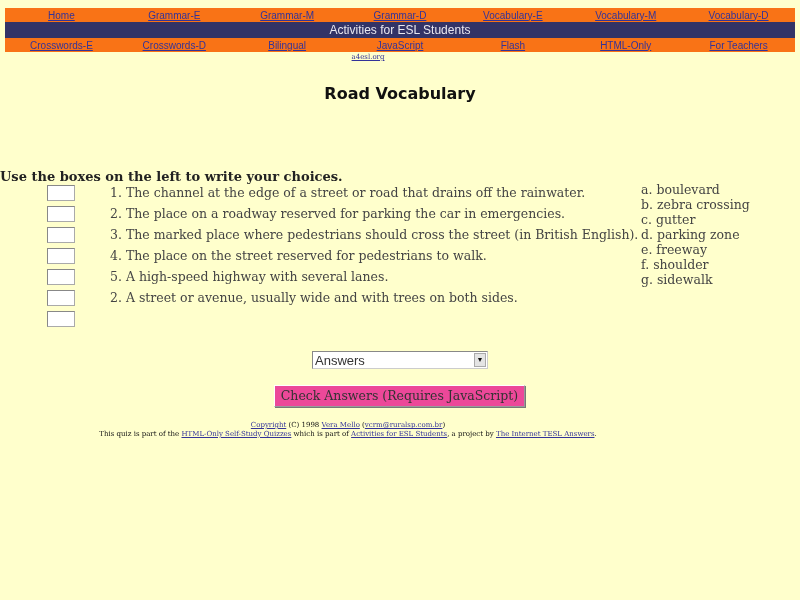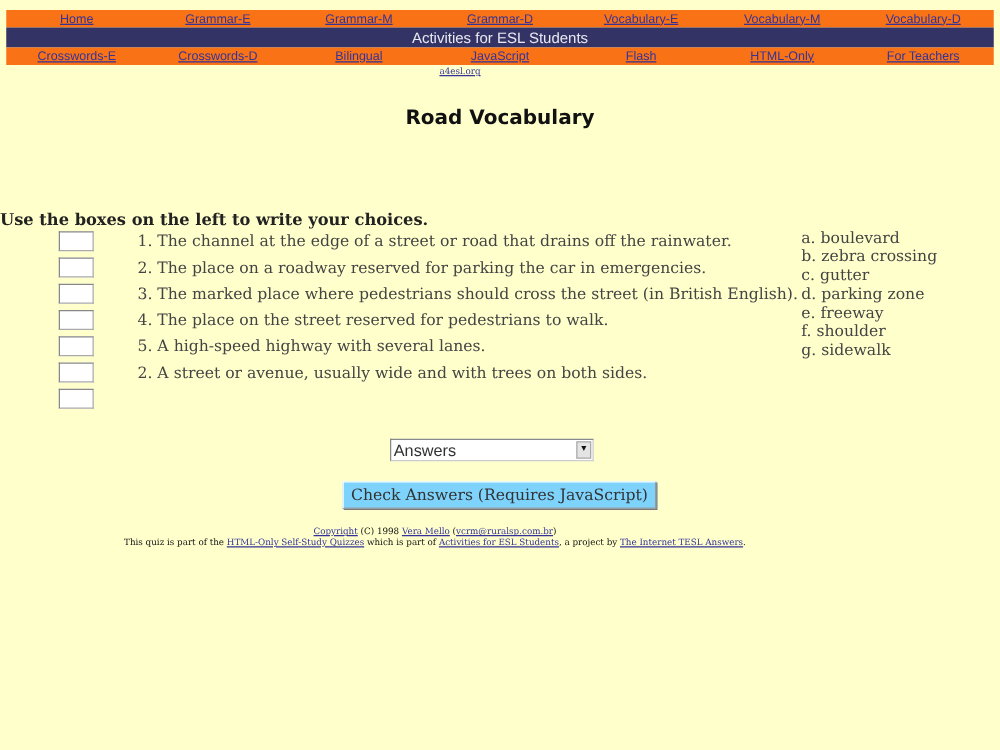--- a/index.html
+++ b/index.html
@@ -52,36 +52,36 @@
   .q input {
     width: 26px; height: 14px; margin: 0 3px 0 0; padding: 0;
     border: 1px solid #aaa; border-top-color: #888; border-left-color: #888;
     background: #fff; font-size: 11px;
   }
   .choices {
     position: absolute; left: 641px; top: 182px;
     font-size: 12.5px; line-height: 15px; color: #444;
   }
   .select-wrap {
-    position: absolute; left: 312px; top: 351px; width: 163px; height: 18px;
+    position: absolute; left: 312px; top: 351px; width: 176px; height: 18px;
     background: #fff; border: 1px solid #888; border-right-color: #ccc; border-bottom-color: #ccc;
     box-sizing: border-box;
     display: flex; align-items: center; justify-content: space-between;
     font-family: "Liberation Sans", sans-serif; font-size: 13px; color: #333;
     cursor: pointer;
   }
   .select-wrap .val { padding-left: 2px; }
   .select-wrap .arrow {
     width: 12px; height: 14px; margin-right: 1px;
     background: #e4e4e4; border: 1px solid #aaa; box-sizing: border-box;
     font-size: 7px; line-height: 12px; text-align: center; color: #111;
   }
   .check-btn {
     position: absolute; left: 274px; top: 385px; width: 251px; height: 22px;
-    background: #7dd3fc; border: 1px solid #999; border-top-color: #fff; border-left-color: #fff;
+    background: #ec4899; border: 1px solid #999; border-top-color: #fff; border-left-color: #fff;
     box-shadow: 1px 1px 0 #777;
     font-family: "DejaVu Serif", serif; font-size: 12.5px; color: #333;
     text-align: center; line-height: 20px; cursor: pointer; box-sizing: border-box;
     padding: 0;
   }
   .footer {
     position: absolute; left: 0; width: 696px; top: 421px;
     text-align: center; font-size: 7px; line-height: 9px; color: #111;
   }
   .footer a { color: #333399; text-decoration: underline; }

